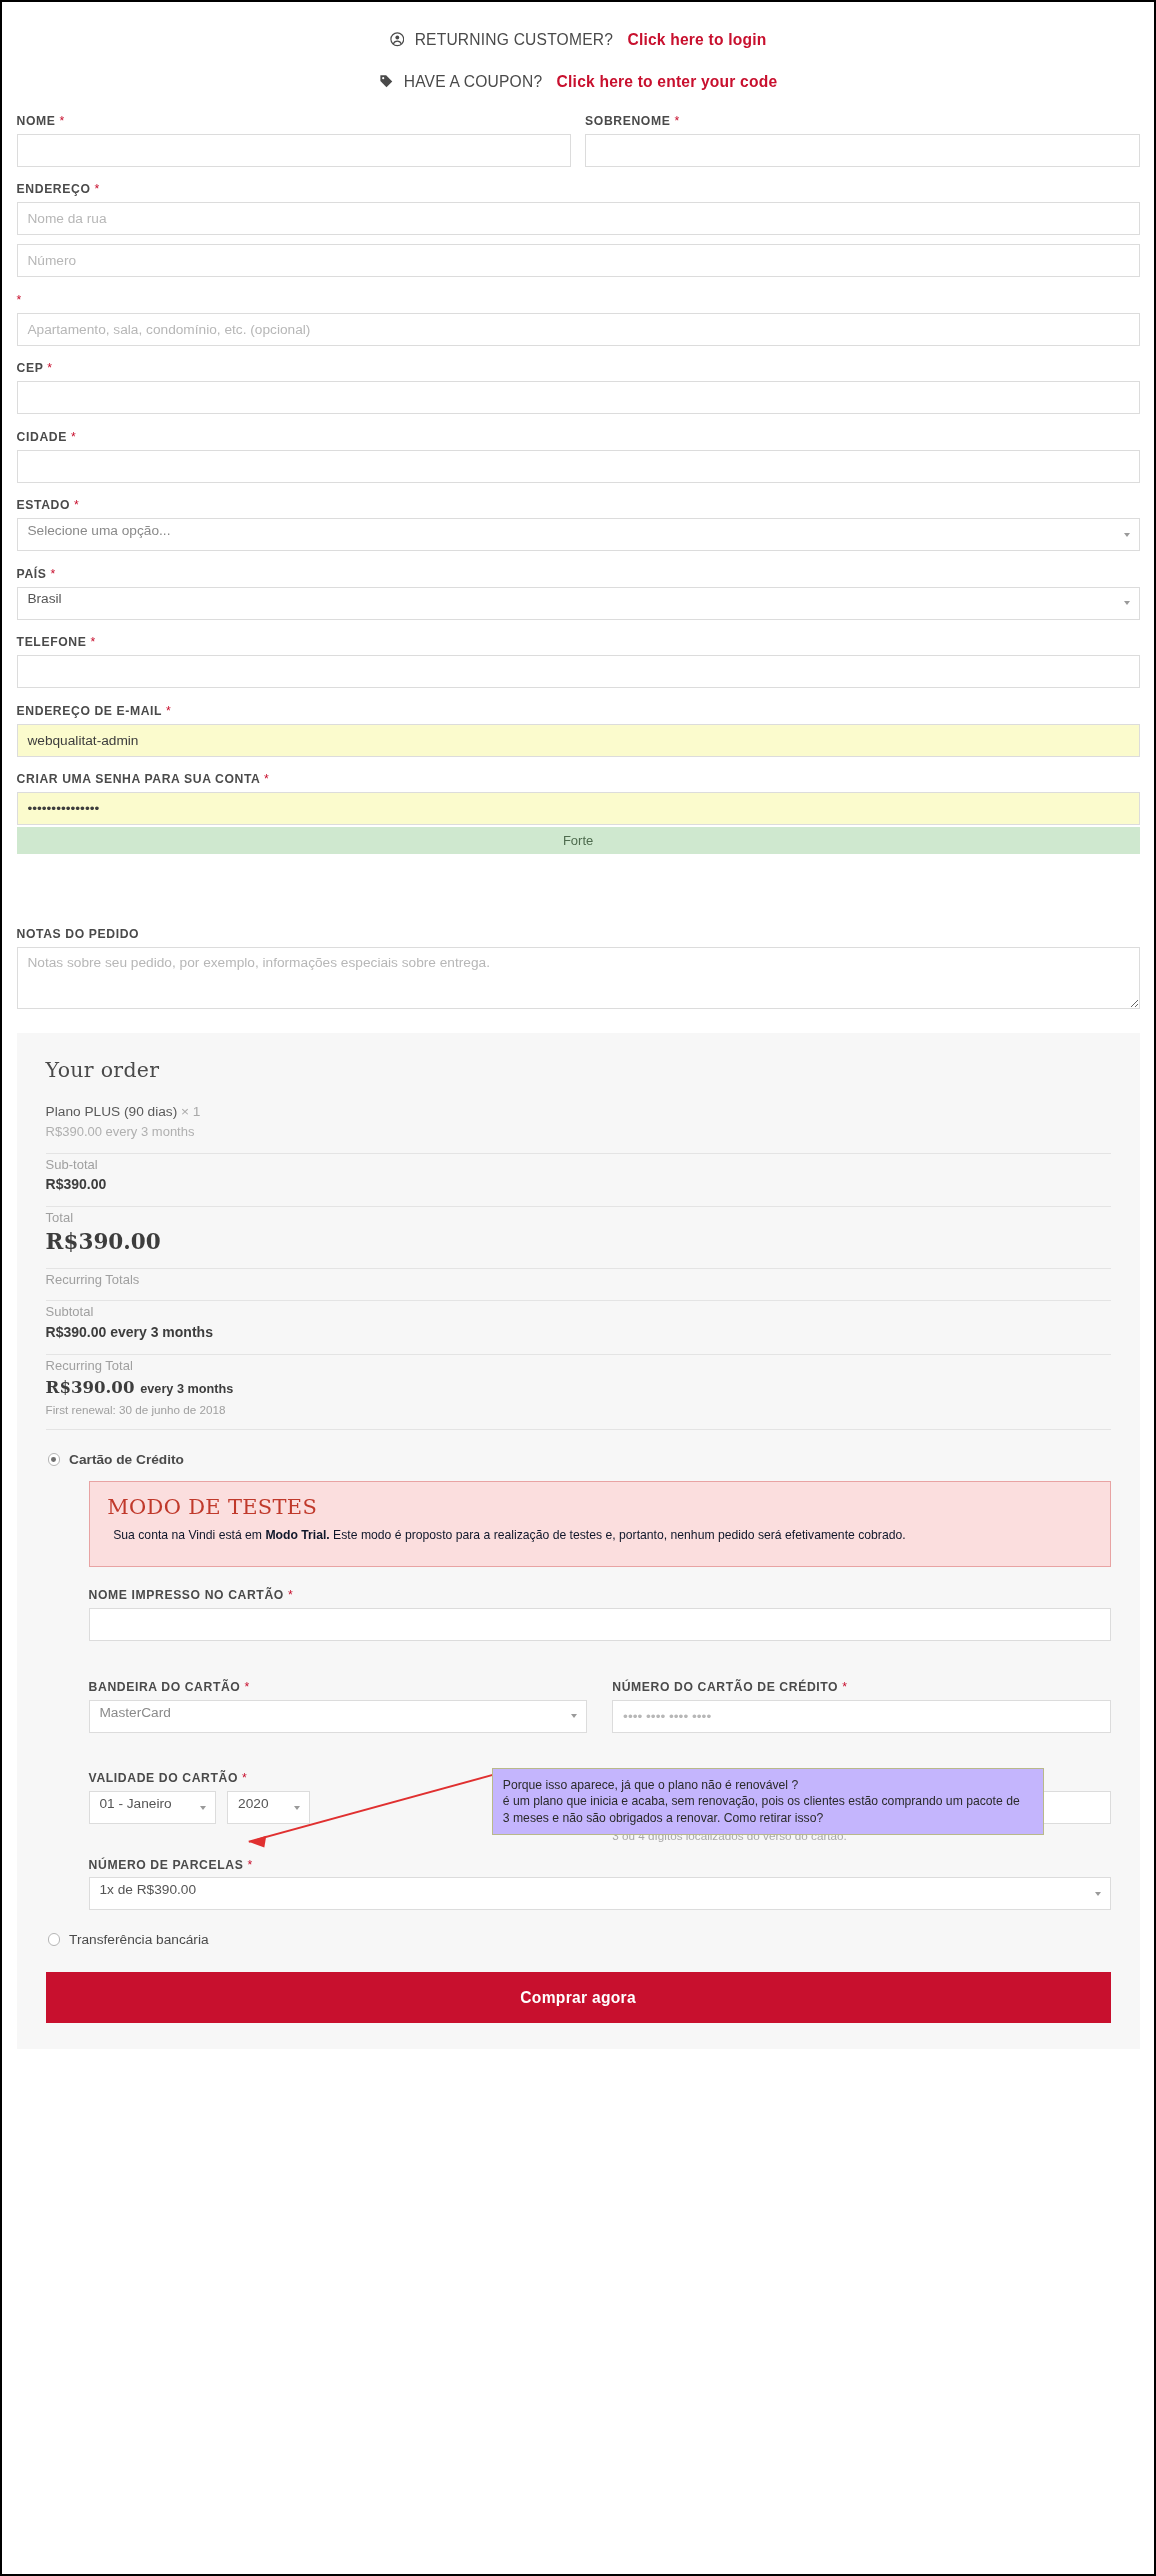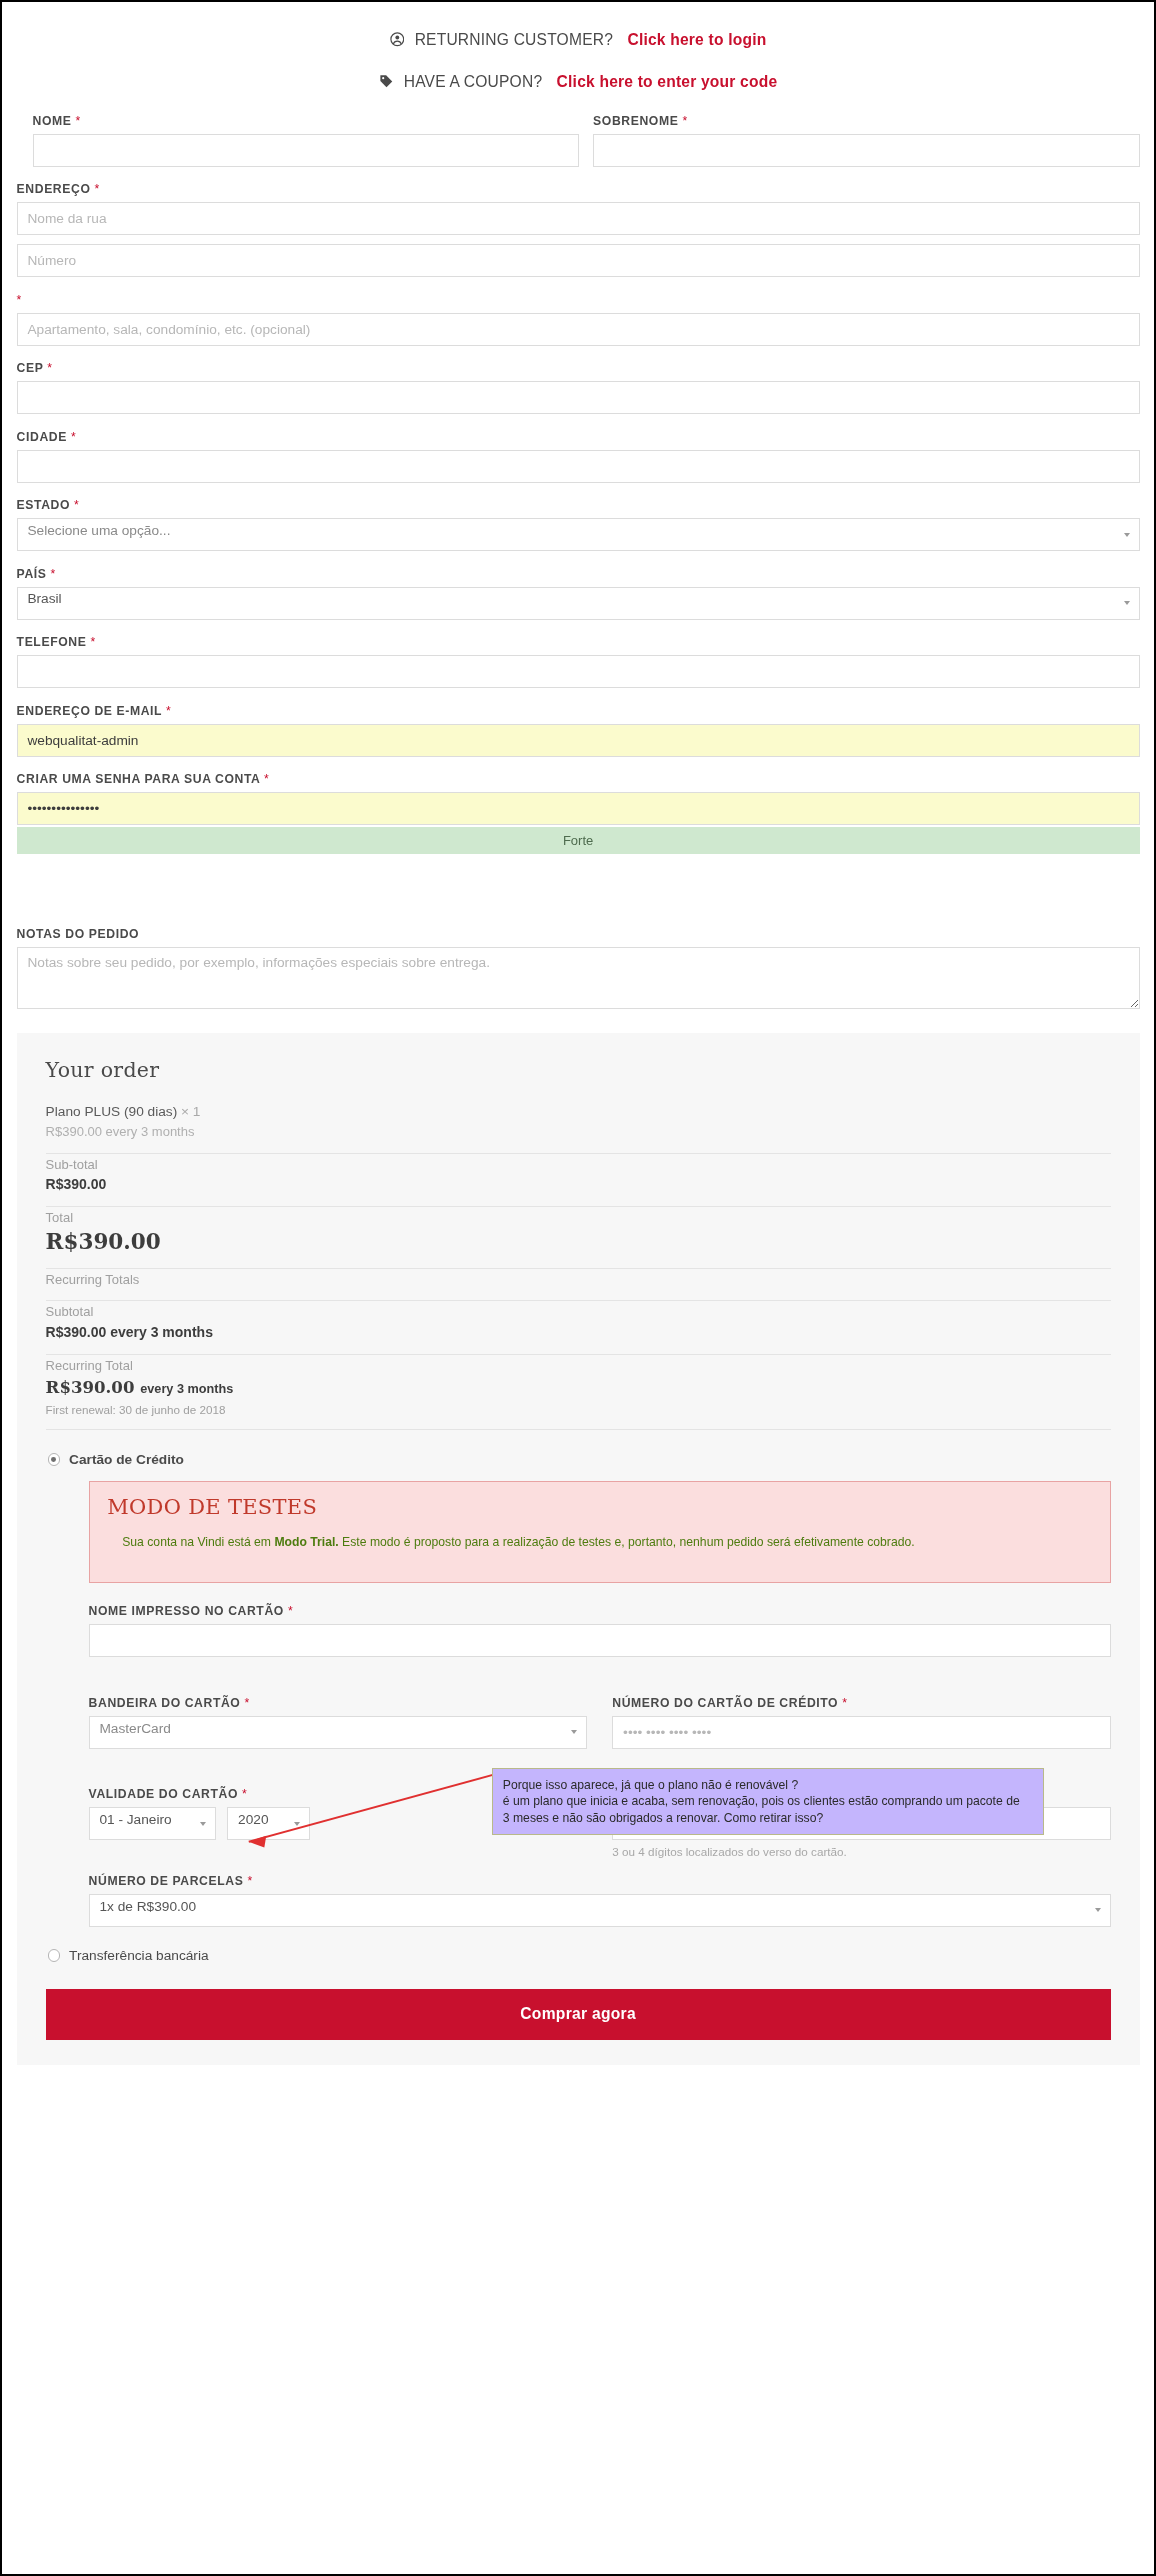--- a/index.html
+++ b/index.html
@@ -39,21 +39,21 @@
   }
   .notice .lbl { color: #4a4a4a; }
   .notice a {
     color: #c8102e;
     font-weight: bold;
     text-decoration: none;
     margin-left: 9.8px;
   }
   
   .form { width: 1123px; margin: 0 auto; }
-  .row { display: flex; gap: 14px; margin-left: 16px; }
+  .row { display: flex; gap: 14px; }
   .col { flex: 1; }
   .field { margin-bottom: 15.6px; }
   label.fl {
     display: block;
     font-size: 12.2px;
     font-weight: bold;
     letter-spacing: 0.6px;
     color: #4a4a4a;
     text-transform: uppercase;
     margin-bottom: 5.9px;
@@ -192,23 +192,23 @@
   }
   .test-box h4 {
     margin: 0 0 7.8px 0;
     color: #c0392b;
     font-size: 21px;
     font-family: "DejaVu Serif", serif;
     font-weight: normal;
     letter-spacing: 0.3px;
   }
   .test-box p {
-    margin: 15px;
+    margin: 6px;
     font-size: 12.2px;
-    color: #4d7c0f;
+    color: #0f172a;
     line-height: 1.4;
   }
   .test-box p b { font-weight: bold; }
   .pay-fields { margin-left: 43px; }
   .hint { font-size: 11.7px; color: #a8a8a8; margin-top: 4.9px; }
   .two { display: flex; gap: 25.4px; }
   .two > div { flex: 1; margin-top: 23px; }
   .small-sel { width: 127px; }
   .tiny-sel { width: 83px; }
   .inline { display: flex; gap: 11.7px; }

